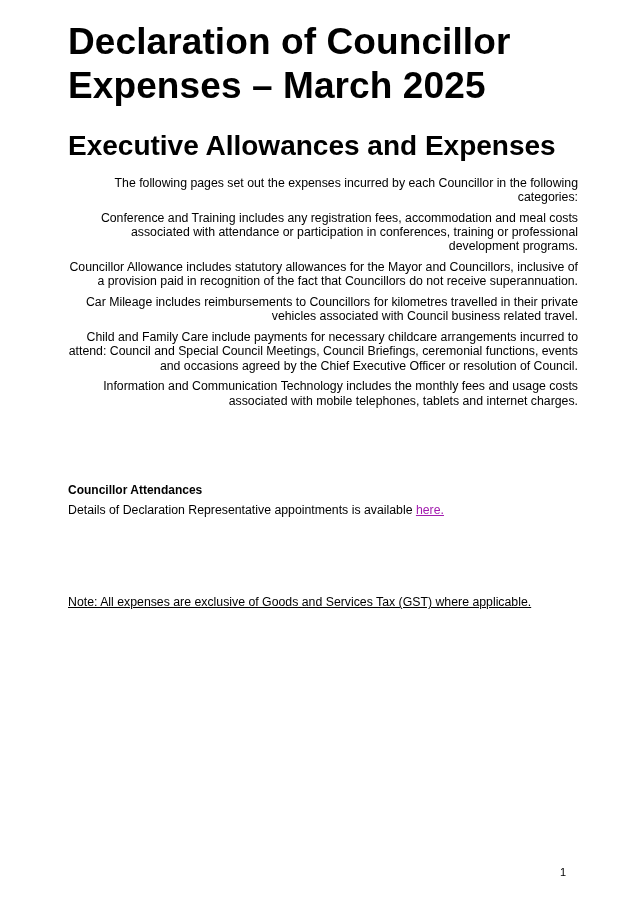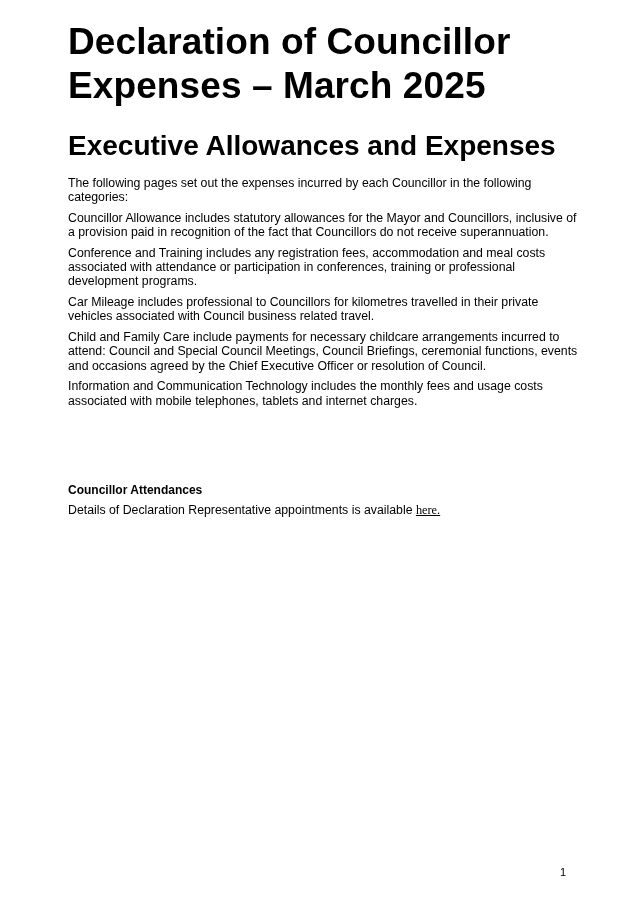--- a/index.html
+++ b/index.html
@@ -14,53 +14,54 @@
       letter-spacing: 0.1px;
     }
     .h2 {
       position: absolute; left: 68px; top: 128px; width: 540px;
       font-size: 28px; font-weight: bold; line-height: 36px; margin: 0;
     }
     .body {
       position: absolute; left: 68px; top: 176px; width: 510px;
       font-size: 12.3px; line-height: 14.2px;
     }
-    .body p { margin: 0 0 6.6px 0; }
+    .body p { margin: 0 0 6.6px 0; text-align: right; }
     .attend {
       position: absolute; left: 68px; top: 483px; width: 510px;
       font-size: 12.3px; line-height: 14.2px;
     }
     .attend h3 { margin: 0 0 6px 0; font-size: 12px; font-weight: bold; line-height: 14.2px; }
     .attend p { margin: 0 0 6.6px 0; }
-    a.link { color: #000000; text-decoration: underline; font-family: Liberation Serif, serif; }
+    a.link { color: #a21caf; text-decoration: underline; }
     .note {
       position: absolute; left: 68px; top: 595px; width: 520px;
       font-size: 12.3px; line-height: 14.2px; text-decoration: underline;
     }
     .pagenum {
       position: absolute; left: 560px; top: 866px;
       font-size: 11px; line-height: 13px;
     }
   </style>
 </head>
 <body>
 
 <div class="page">
   <h1 class="title">Declaration of Councillor Expenses – March 2025</h1>
   <h2 class="h2">Executive Allowances and Expenses</h2>
 
   <div class="body">
     <p>The following pages set out the expenses incurred by each Councillor in the following categories:</p>
+    <p>Conference and Training includes any registration fees, accommodation and meal costs associated with attendance or participation in conferences, training or professional development programs.</p>
     <p>Councillor Allowance includes statutory allowances for the Mayor and Councillors, inclusive of a provision paid in recognition of the fact that Councillors do not receive superannuation.</p>
-    <p>Conference and Training includes any registration fees, accommodation and meal costs associated with attendance or participation in conferences, training or professional development programs.</p>
-    <p>Car Mileage includes professional to Councillors for kilometres travelled in their private vehicles associated with Council business related travel.</p>
+    <p>Car Mileage includes reimbursements to Councillors for kilometres travelled in their private vehicles associated with Council business related travel.</p>
     <p>Child and Family Care include payments for necessary childcare arrangements incurred to attend: Council and Special Council Meetings, Council Briefings, ceremonial functions, events and occasions agreed by the Chief Executive Officer or resolution of Council.</p>
     <p>Information and Communication Technology includes the monthly fees and usage costs associated with mobile telephones, tablets and internet charges.</p>
   </div>
 
   <div class="attend">
     <h3>Councillor Attendances</h3>
     <p><span>Details of Declaration Representative appointments is available </span><a class="link" href="#">here.</a></p>
   </div>
 
+  <div class="note">Note: All expenses are exclusive of Goods and Services Tax (GST) where applicable.</div>
 
   <div class="pagenum">1</div>
 </div>
 
 </body></html>

